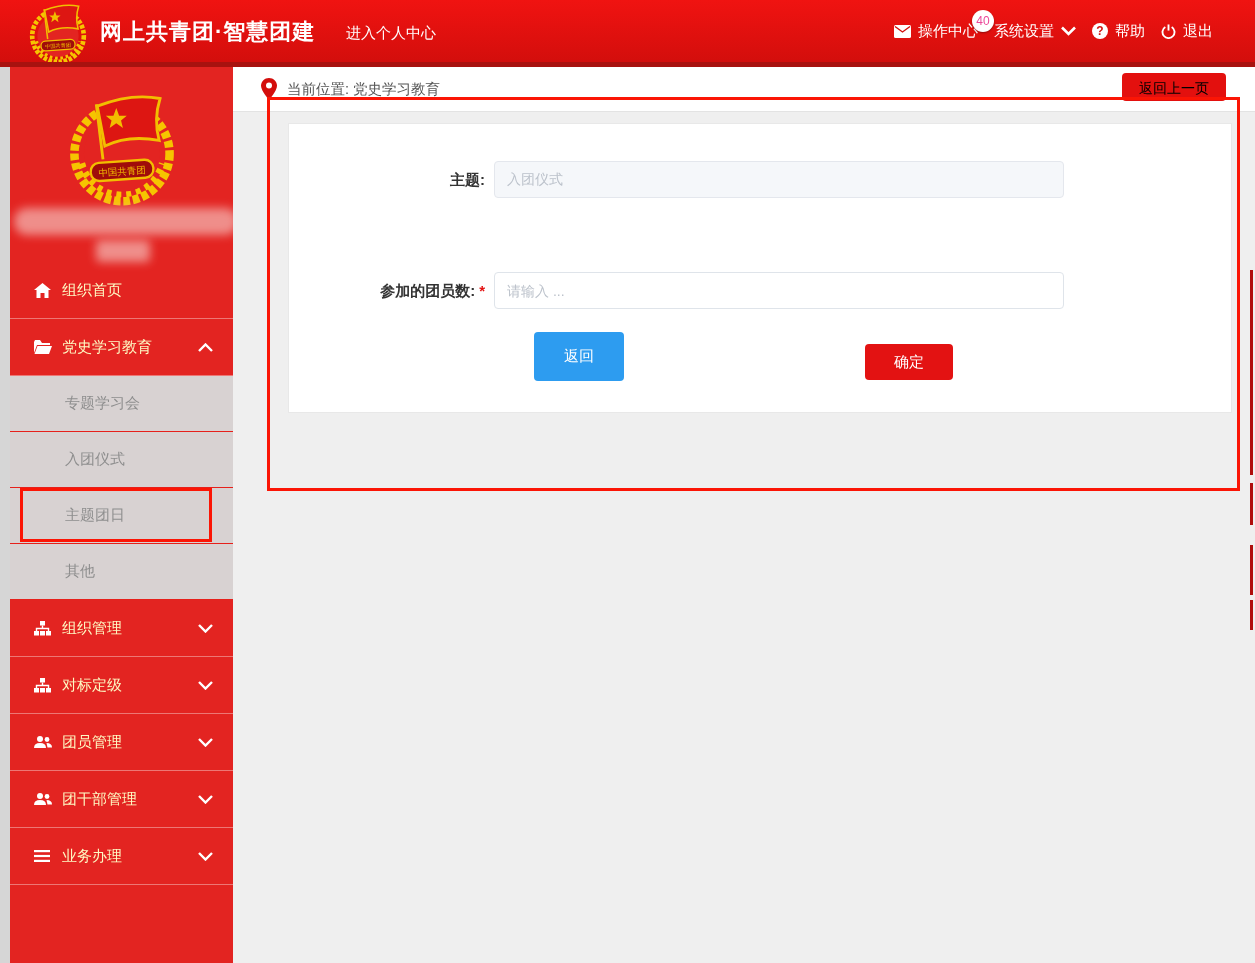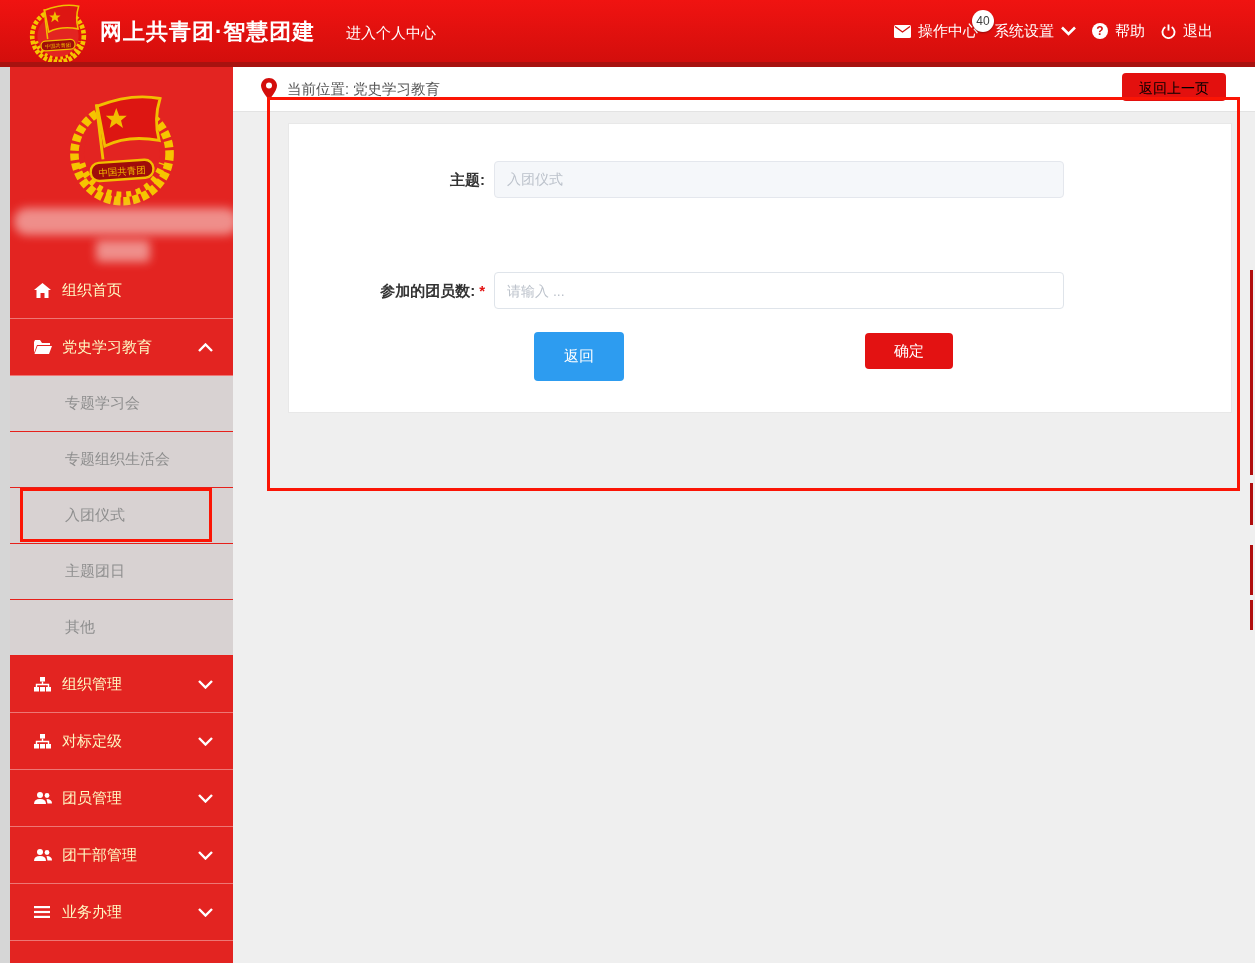--- a/index.html
+++ b/index.html
@@ -29,21 +29,21 @@
   .personal-center {
     position:absolute; left:346px; top:24px; font-size:15px; cursor:pointer;
   }
   .header-right {
     position:absolute; right:42px; top:0; height:62px;
     display:flex; align-items:center; gap:16px; font-size:15px;
   }
   .hr-item { display:flex; align-items:center; gap:7px; cursor:pointer; position:relative; }
   .badge {
     position:absolute; top:-12px; right:-16px; min-width:22px; height:22px;
-    background:#fff; border-radius:11px; color:#404040; font-size:12px;
+    background:#fff; border-radius:11px; color:#ec4899; font-size:12px;
     display:flex; align-items:center; justify-content:center;
     box-shadow:0 1px 2px rgba(0,0,0,.35); padding:0 3px;
   }
   .q-circle {
     width:16px; height:16px; border-radius:50%; background:#fff; color:#d30e0c;
     font-size:12px; font-weight:700; display:flex; align-items:center; justify-content:center;
   }
 
   
   .left-strip {
@@ -116,21 +116,21 @@
   }
   .has-icon input { padding-left:34px; }
   .cal-icon { position:absolute; left:11px; top:10px; pointer-events:none; }
 
   .btn-back {
     position:absolute; left:245px; top:208px; width:90px; height:49px;
     background:#2d9cf0; color:#fff; border:none; border-radius:4px;
     font-size:15px; cursor:pointer; font-family:inherit;
   }
   .btn-confirm {
-    position:absolute; left:576px; top:209px; width:88px; height:36px;
+    position:absolute; left:576px; top:220px; width:88px; height:36px;
     background:#e31212; color:#fff; border:none; border-radius:4px;
     font-size:15px; cursor:pointer; font-family:inherit;
   }
 
   
   .anno { position:absolute; border:3px solid #fb1505; pointer-events:none; z-index:40; }
   .anno-main { left:267px; top:97px; width:973px; height:394px; }
   .anno-side { left:20px; top:488px; width:192px; height:54px; }
   .scroll-dash { position:absolute; left:1250px; width:3px; background:#b00d0d; z-index:41; }
 </style>
@@ -229,23 +229,20 @@
         <svg width="15" height="9" viewBox="0 0 15 9">
             <polyline points="1,8 7.5,1.5 14,8" fill="none" stroke="#fff" stroke-width="2.4"></polyline>
           </svg>
       </span>
     </div>
 
     <div class="submenu-item">
       <span>专题学习会</span>
     </div>
     <div class="submenu-item">
-      <span>专题组织生活会</span>
-    </div>
-    <div class="submenu-item">
       <span>入团仪式</span>
     </div>
     <div class="submenu-item">
       <span>主题团日</span>
     </div>
     <div class="submenu-item">
       <span>其他</span>
     </div>
 
     <div class="nav-item">

